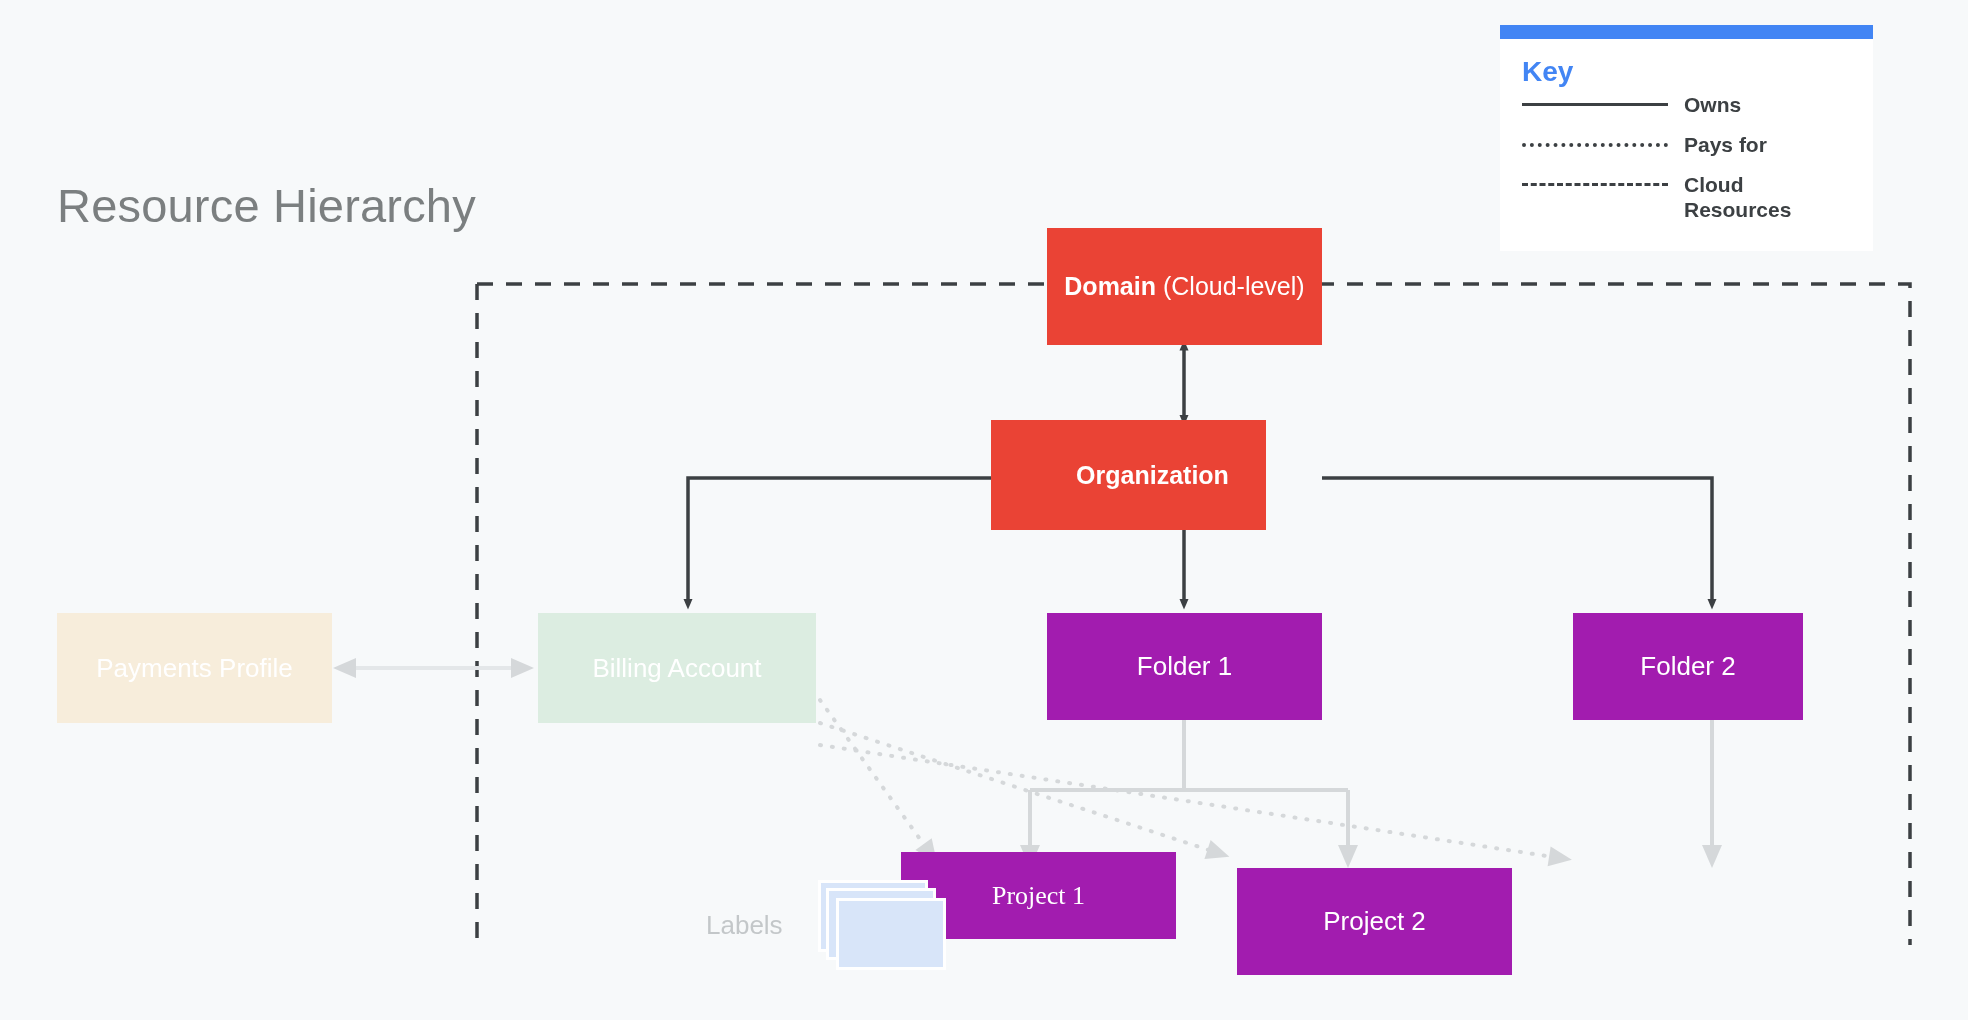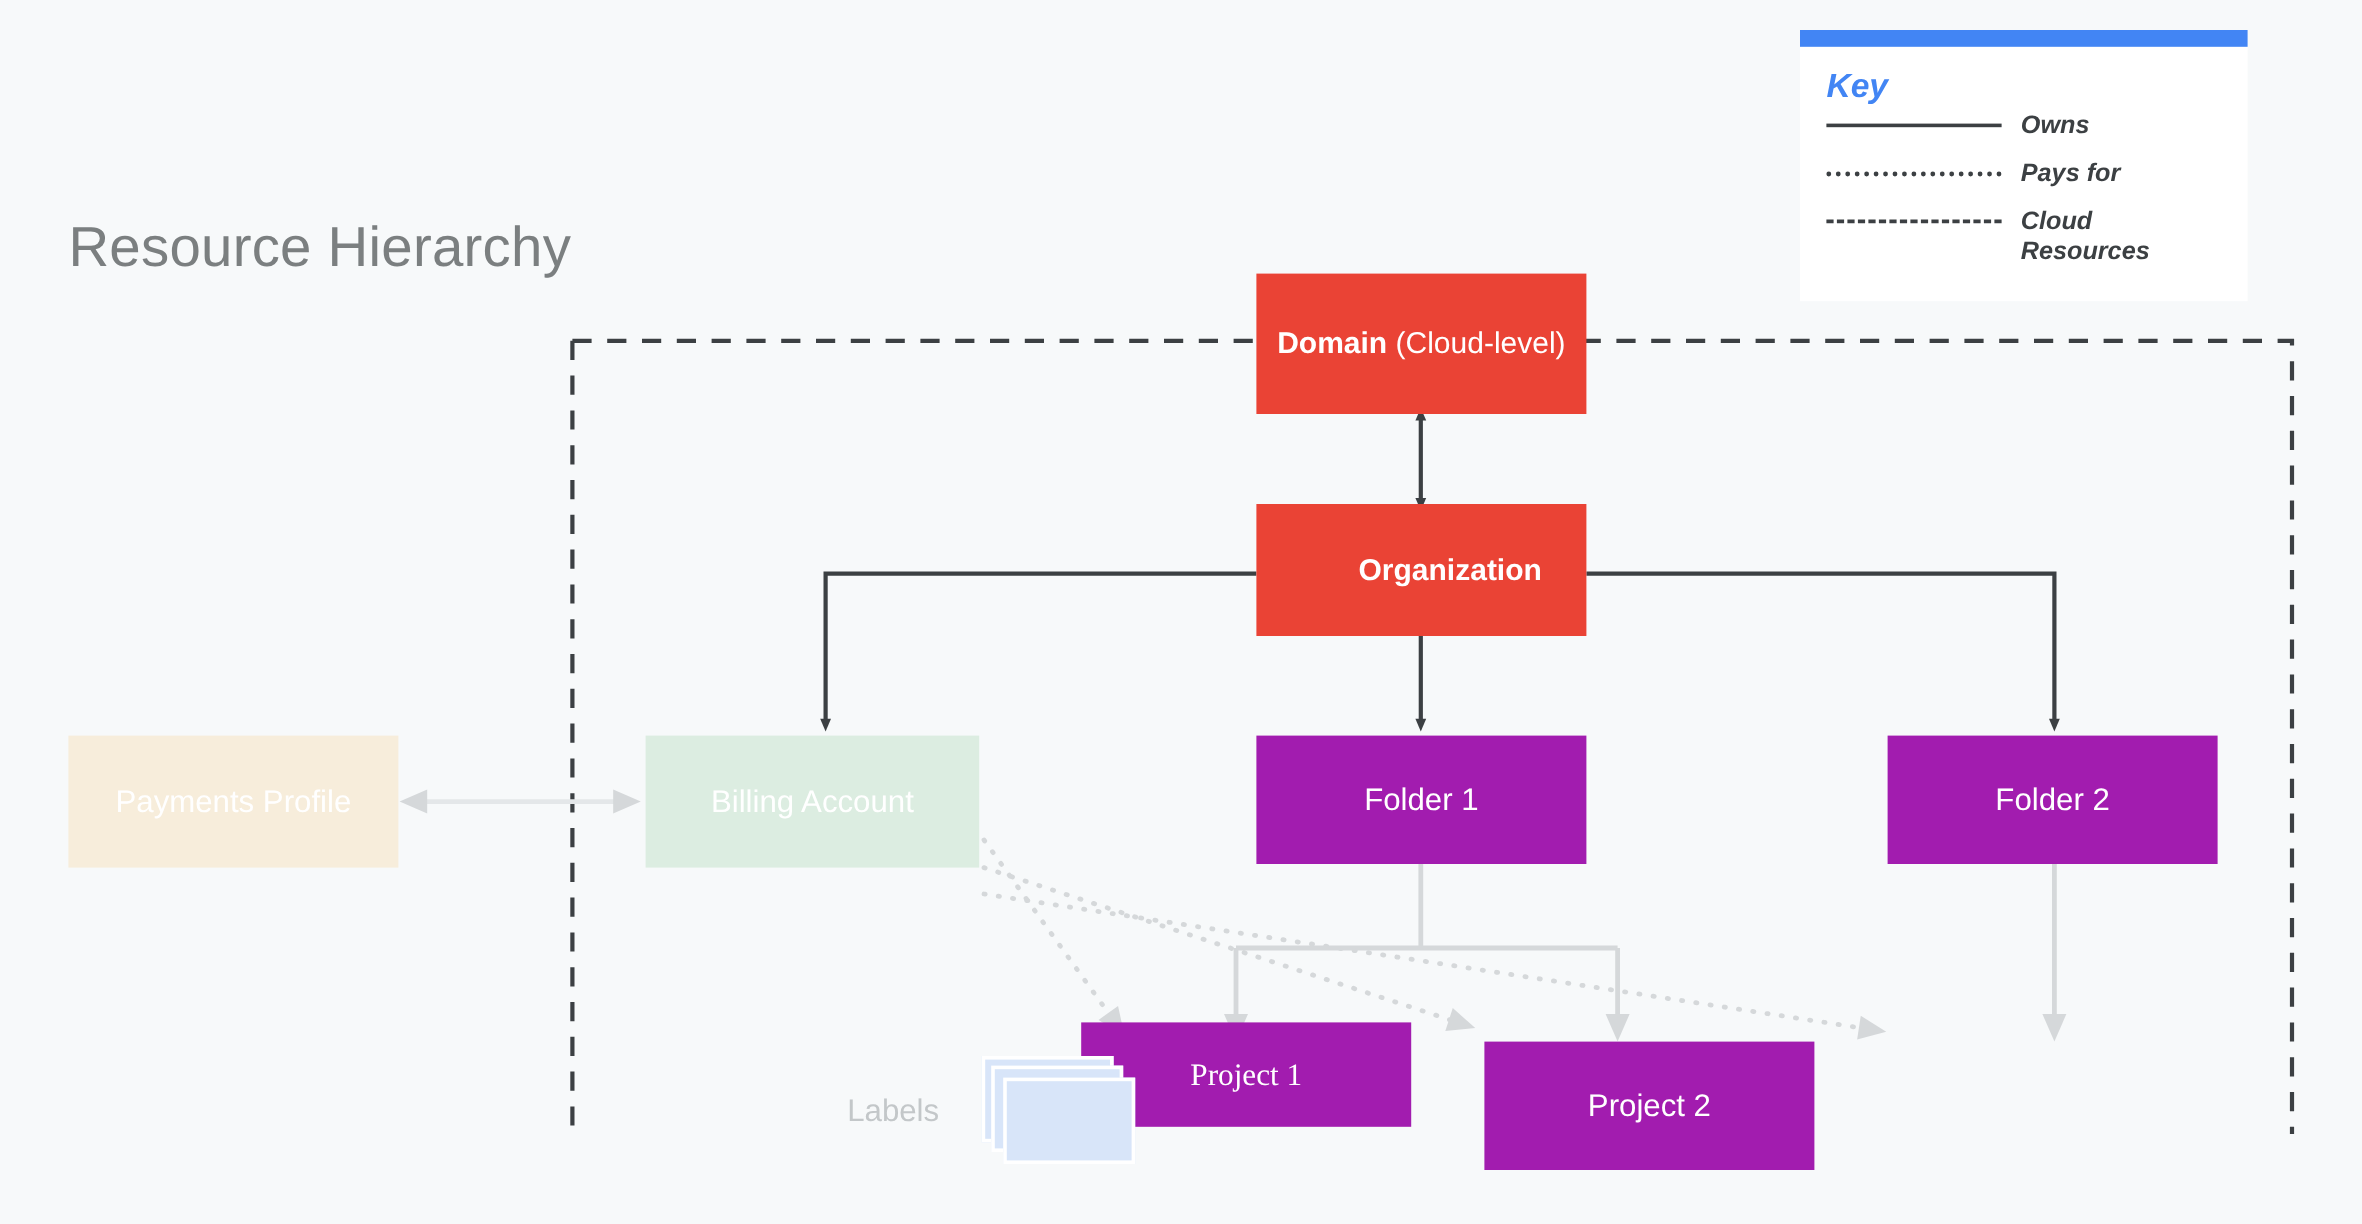--- a/index.html
+++ b/index.html
@@ -91,21 +91,20 @@
     border: 3px solid #FFFFFF;
   }
 
   
   .legend {
     position: absolute;
     left: 1500px; top: 25px;
     width: 373px;
     background: #FFFFFF;
     z-index: 6;
-    font-style: italic;
   }
   .legend-bar {
     height: 14px;
     background: #4285F4;
     width: 100%;
   }
   .legend-body {
     padding: 18px 22px 14px 22px;
   }
   .legend-title {
@@ -195,37 +194,37 @@
   </svg>
 
   <div class="page-title">Resource Hierarchy</div>
 
   <div class="node red" style="left:1047px; top:228px; width:275px; height:117px;">
     <div class="node-label">
       <b>Domain</b><span class="sub"> (Cloud-level)</span>
     </div>
   </div>
 
-  <div class="node red" style="left:1047px; top:420px; width:275px; height:110px;padding-left:48px;">
+  <div class="node red" style="left:991px; top:420px; width:275px; height:110px;padding-left:48px;">
     <div class="node-label">Organization</div>
   </div>
 
   <div class="node cream" style="left:57px; top:613px; width:275px; height:110px;">
     <div class="node-label">Payments Profile</div>
   </div>
 
   <div class="node mint" style="left:538px; top:613px; width:278px; height:110px;">
     <div class="node-label">Billing Account</div>
   </div>
 
   <div class="node blue" style="left:1047px; top:613px; width:275px; height:107px;">
     <div class="node-label">Folder 1</div>
   </div>
 
-  <div class="node blue" style="left:1573px; top:613px; width:275px; height:107px;text-align:right;">
+  <div class="node blue" style="left:1573px; top:613px; width:230px; height:107px;text-align:right;">
     <div class="node-label">Folder 2</div>
   </div>
 
   <div class="node blue" style="left:901px; top:852px; width:275px; height:87px;font-family:Liberation Serif, serif;">
     <div class="node-label">Project 1</div>
   </div>
 
   <div class="node blue" style="left:1237px; top:868px; width:275px; height:107px;">
     <div class="node-label">Project 2</div>
   </div>

